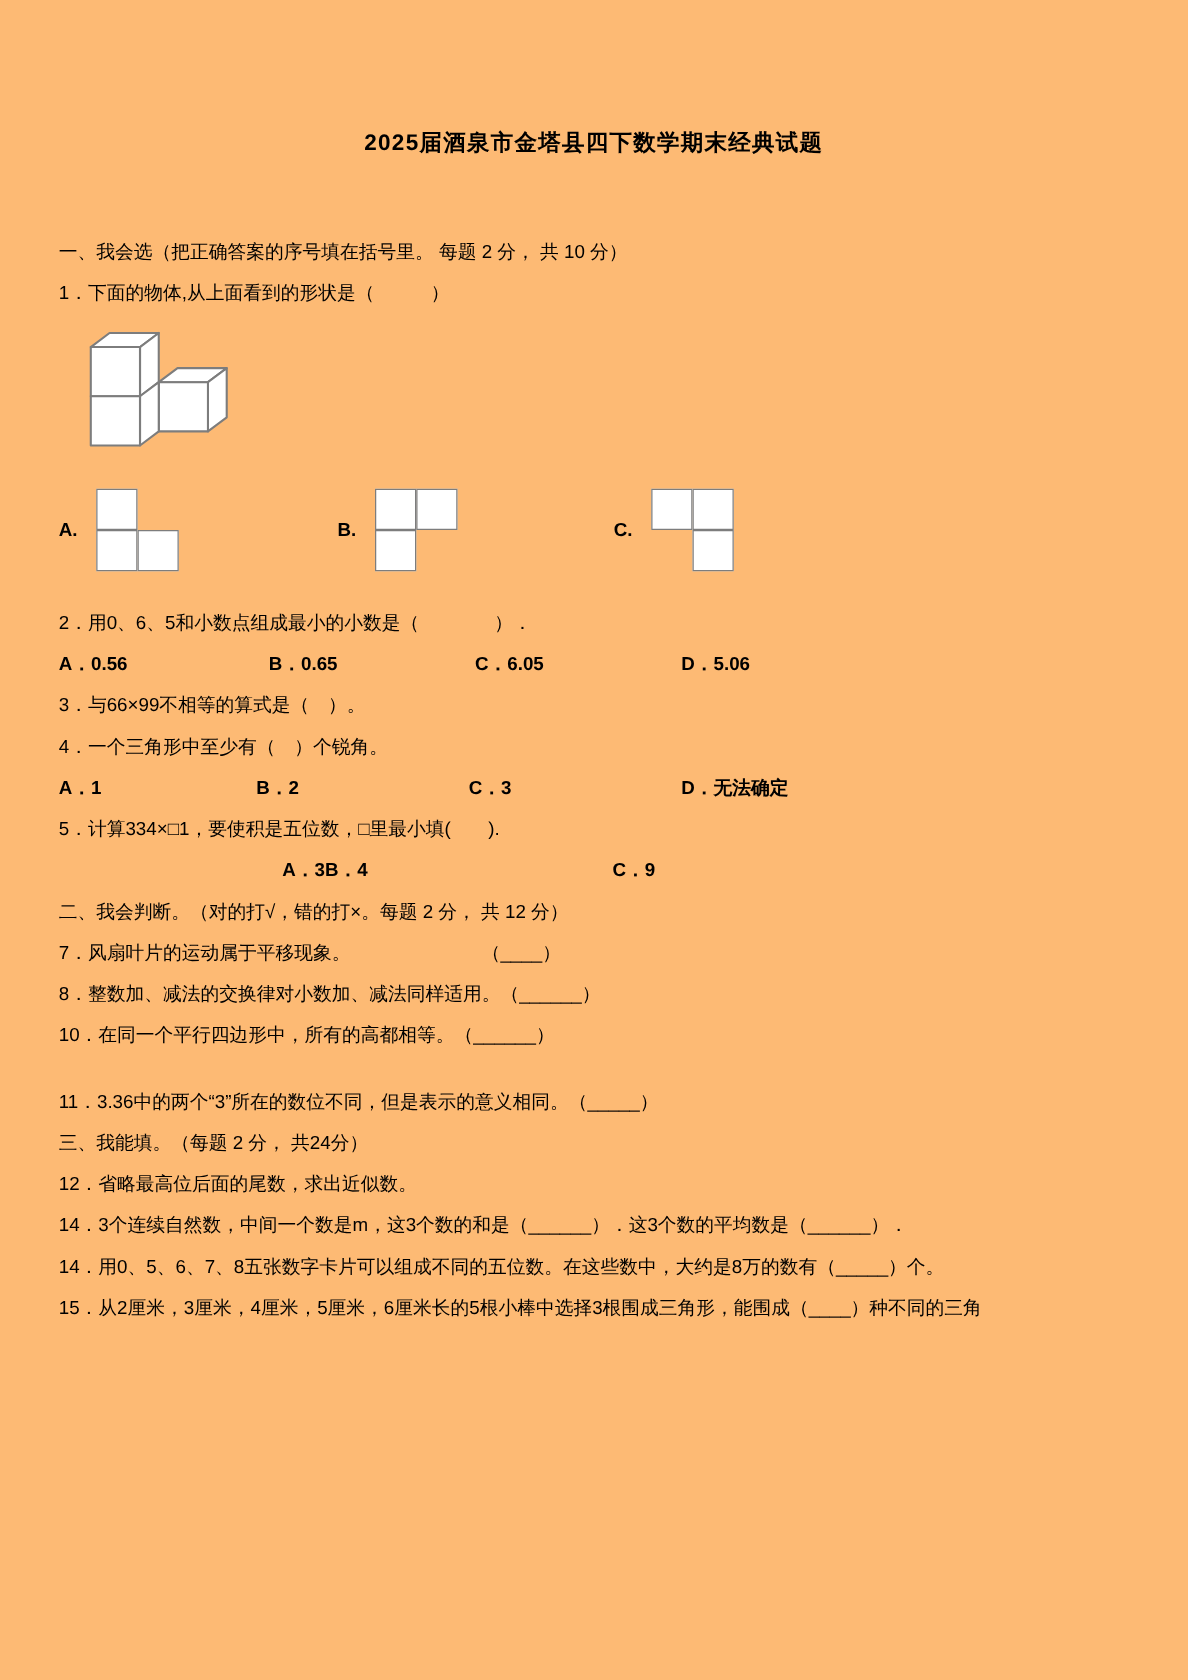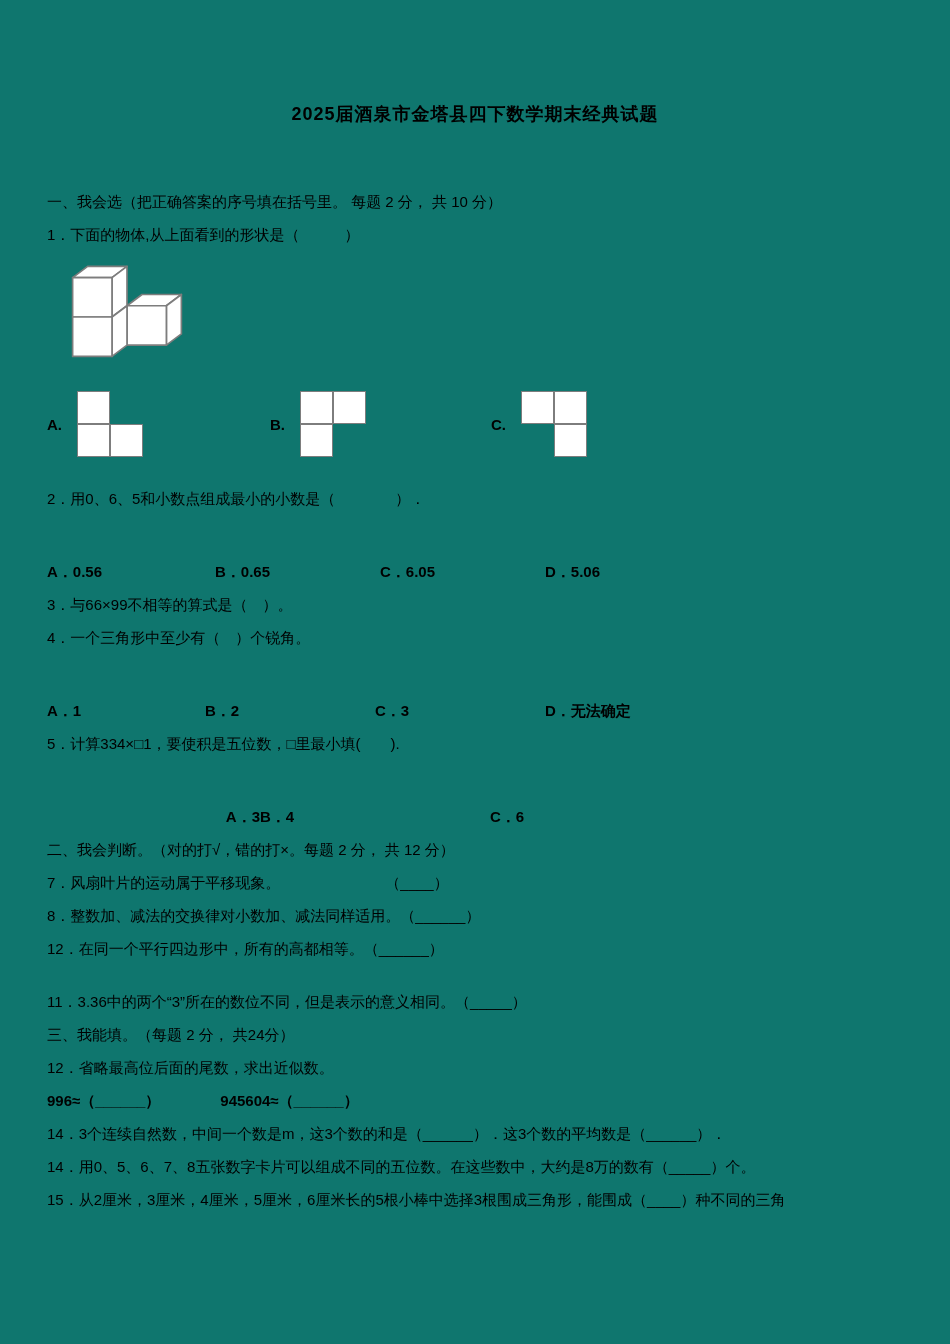--- a/index.html
+++ b/index.html
@@ -1,41 +1,41 @@
 <!DOCTYPE html>
 <html><head>
 <meta charset="utf-8">
 <style>
   * { box-sizing: border-box; }
   html, body { margin: 0; padding: 0; background: #e8e8e8; }
   .page {
     width: 950px;
     height: 1344px;
     margin: 0 auto;
-    background: #0f766e;
+    background: #fdba74;
     font-family: "Liberation Sans", sans-serif;
     font-size: 15px;
     color: #000;
     overflow: hidden;
   }
   .title {
     padding-top: 102px;
     text-align: center;
     font-size: 18px;
     font-weight: bold;
     letter-spacing: 1px;
   }
   .content { padding: 0 47px; }
   .line {
     min-height: 33px;
     line-height: 33px;
     white-space: pre-wrap;
   }
   .sec-gap { margin-top: 59px; }
-  .opts { display: flex; font-weight: bold; margin-top: 40px; }
+  .opts { display: flex; font-weight: bold; }
   .opts span { display: inline-block; }
   .w158 { width: 158px; } .w165 { width: 165px; } .w168 { width: 168px; }
   .w170 { width: 170px; } .w213 { width: 213px; text-align: right; } .w220 { width: 220px; }
   .w223 { width: 223px; } .w230 { width: 230px; }
   .figure-wrap { margin: 6px 0 0 18px; height: 97px; }
   .shapes-row {
     display: flex;
     align-items: center;
     margin-top: 36px;
     height: 68px;
@@ -133,30 +133,29 @@
       <span class="w158">A．1</span>
       <span class="w170">B．2</span>
       <span class="w170">C．3</span>
       <span>D．无法确定</span>
     </div>
 
     <div class="line">5．计算334×□1，要使积是五位数，□里最小填(　　).</div>
     <div class="line opts">
       <span class="w213">A．3</span>
       <span class="w230">B．4</span>
-      <span>C．6</span>
+      <span>C．9</span>
     </div>
 
     <div class="line">二、我会判断。（对的打√，错的打×。每题 2 分， 共 12 分）</div>
     <div class="line">7．风扇叶片的运动属于平移现象。　　　　　　　（____）</div>
     <div class="line">8．整数加、减法的交换律对小数加、减法同样适用。（______）</div>
-    <div class="line">12．在同一个平行四边形中，所有的高都相等。（______）</div>
+    <div class="line">10．在同一个平行四边形中，所有的高都相等。（______）</div>
     <div class="line m8">11．3.36中的两个“3”所在的数位不同，但是表示的意义相同。（_____）</div>
 
     <div class="line">三、我能填。（每题 2 分， 共24分）</div>
     <div class="line">12．省略最高位后面的尾数，求出近似数。</div>
-    <div class="line bold-line">996≈（______）　　　　945604≈（______）</div>
     <div class="line">14．3个连续自然数，中间一个数是m，这3个数的和是（______）．这3个数的平均数是（______）．</div>
     <div class="line">14．用0、5、6、7、8五张数字卡片可以组成不同的五位数。在这些数中，大约是8万的数有（_____）个。</div>
     <div class="line">15．从2厘米，3厘米，4厘米，5厘米，6厘米长的5根小棒中选择3根围成三角形，能围成（____）种不同的三角</div>
 
   </div>
 </div>
 
 </body></html>

